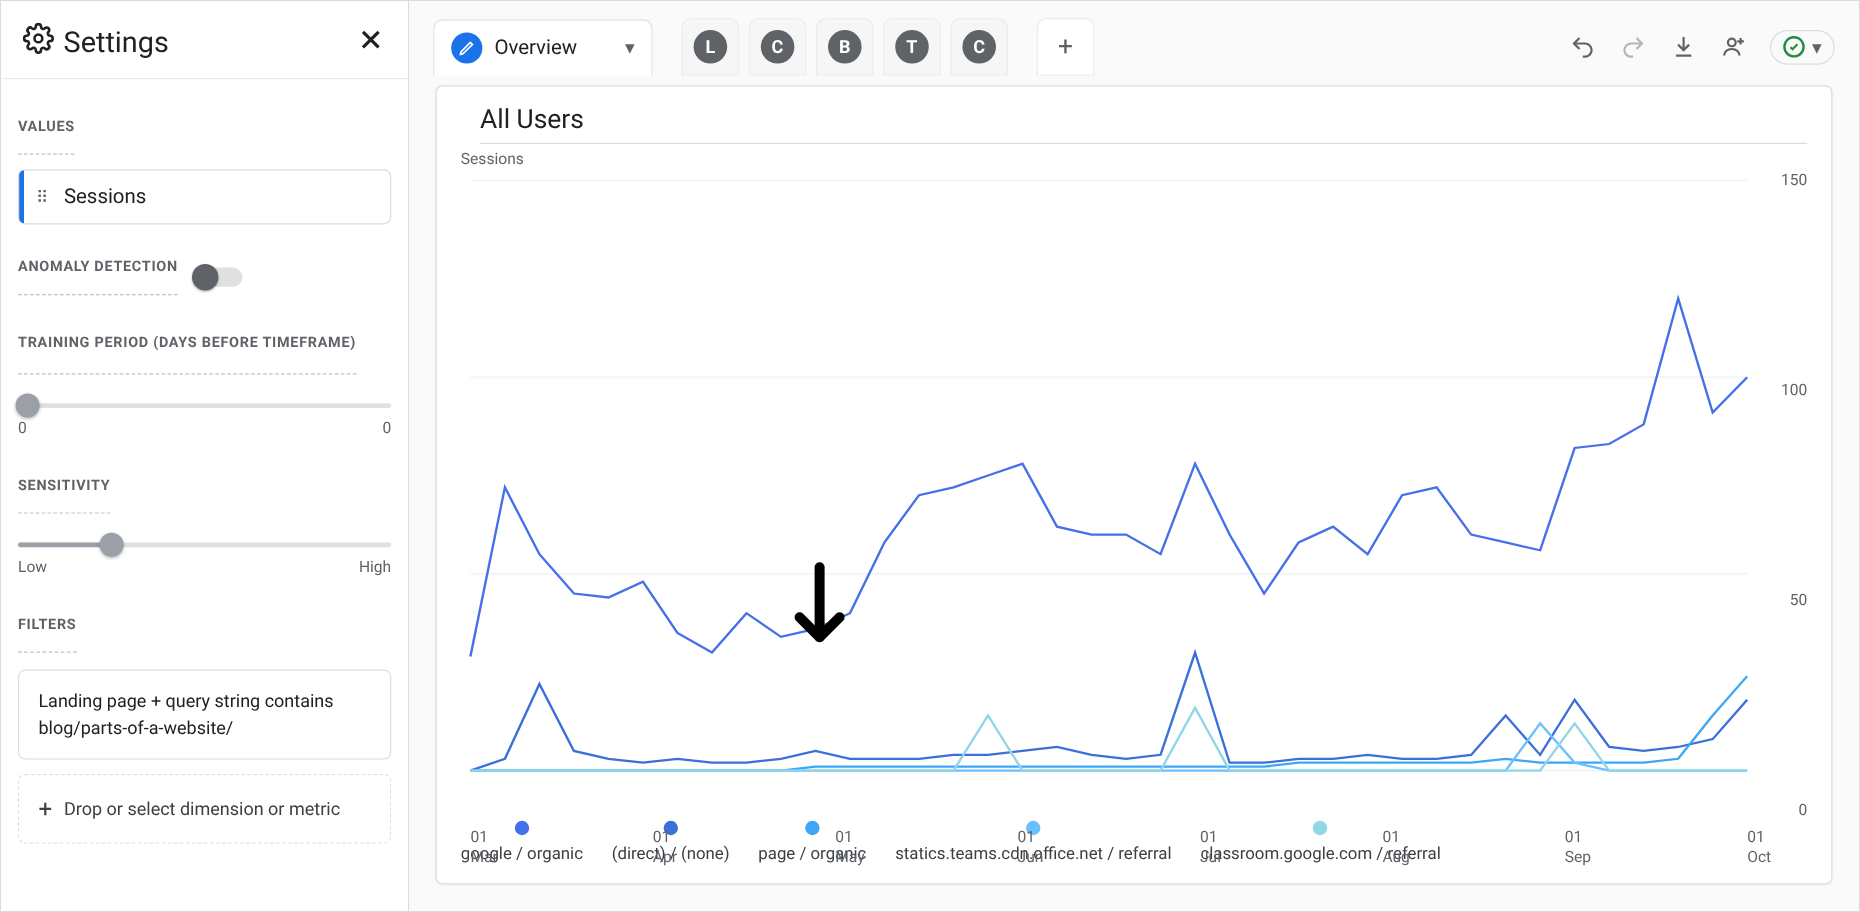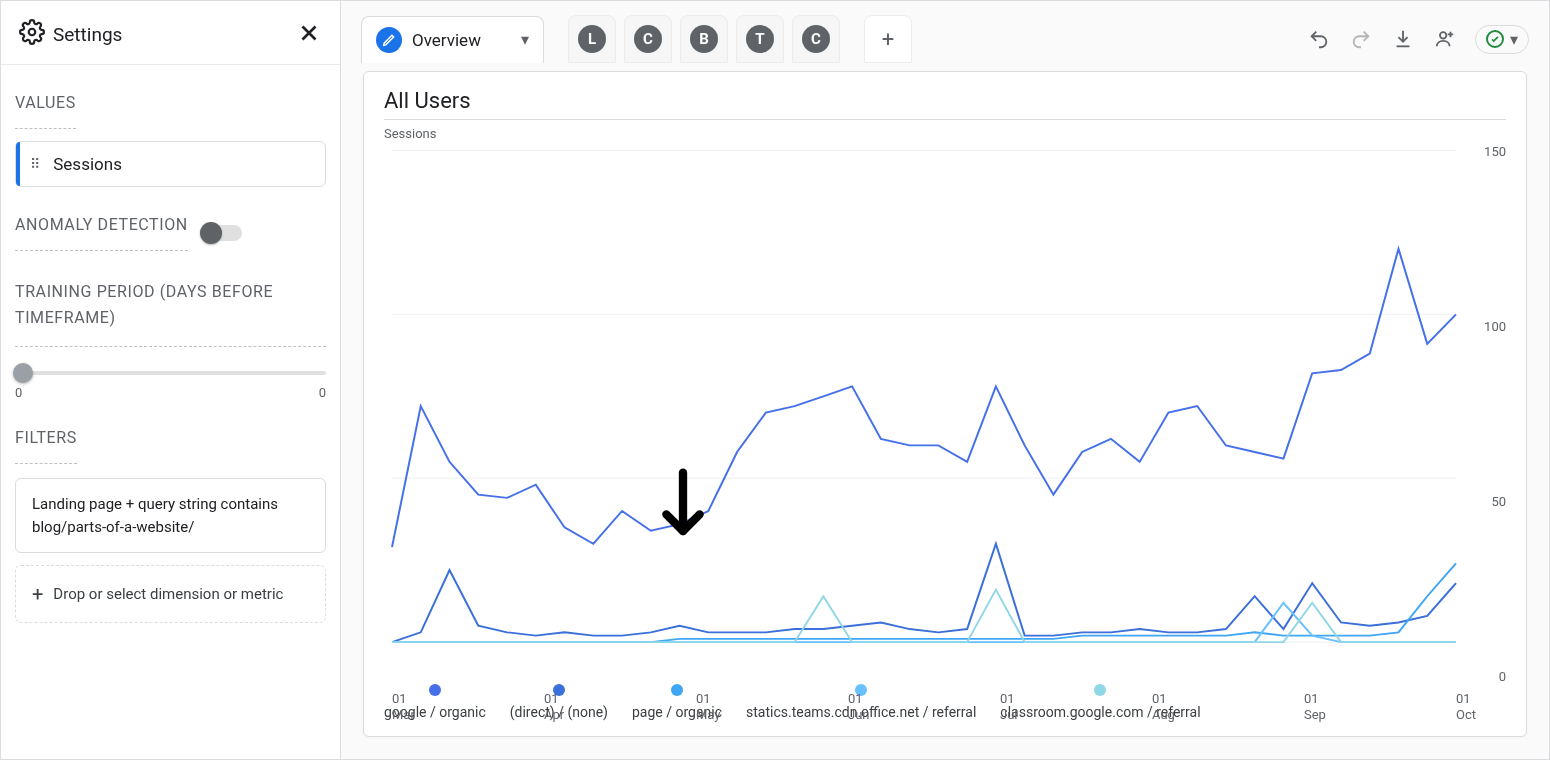--- a/index.html
+++ b/index.html
@@ -2,26 +2,26 @@
 <html><head>
 <meta charset="utf-8">
 <style>
   * { box-sizing: border-box; margin: 0; padding: 0; font-family: Roboto, Arial, sans-serif; }
   body { width: 1550px; height: 760px; overflow: hidden; background: #fff; }
   .app { display: flex; width: 1550px; height: 760px; border: 1px solid #dadce0; }
 
   
   .sidebar { width: 340px; border-right: 1px solid #dadce0; display: flex; flex-direction: column; background: #fff; }
   .sidebar-header { display: flex; align-items: center; padding: 18px 18px 14px 18px; justify-content: space-between; }
-  .sidebar-header .title { display: flex; align-items: center; gap: 8px; font-size: 19px; font-weight: 400; color: #202124; }
+  .sidebar-header .title { display: flex; align-items: center; gap: 8px; font-size: 24px; font-weight: 400; color: #202124; }
   .gear svg, .close svg { width: 26px; height: 26px; }
   .close { cursor: pointer; }
   .sidebar-body { padding: 0 14px 14px 14px; overflow-y: auto; }
   .divider { border-top: 1px solid #e8eaed; margin: 0 -14px 0px -14px; }
-  .section-label { font-size: 16px; letter-spacing: 0.6px; color: #5f6368; font-weight: 400; text-transform: uppercase; border-bottom: 1px dashed #bdc1c6; display: inline-block; padding-bottom: 16px; }
+  .section-label { font-size: 12px; letter-spacing: 0.6px; color: #5f6368; font-weight: 700; text-transform: uppercase; border-bottom: 1px dashed #bdc1c6; display: inline-block; padding-bottom: 16px; }
   .section { padding-top: 28px; }
   .value-chip { margin-top: 12px; border: 1px solid #dadce0; border-radius: 6px; padding: 12px 14px; display: flex; align-items: center; gap: 12px; position: relative; }
   .value-chip::before { content: ""; position: absolute; left: 0; top: 0; bottom: 0; width: 4px; background: #1a73e8; border-top-left-radius: 6px; border-bottom-left-radius: 6px; }
   .drag-handle { color: #5f6368; font-size: 14px; letter-spacing: 1px; }
   .value-label { font-size: 17px; color: #202124; }
 
   .toggle { position: relative; width: 40px; height: 16px; background: #e0e0e0; border-radius: 10px; display: inline-block; vertical-align: middle; margin-left: 14px; }
   .toggle .knob { position: absolute; width: 22px; height: 22px; border-radius: 50%; background: #5f6368; top: -3px; left: -2px; box-shadow: 0 1px 2px rgba(0,0,0,0.3); }
 
   .slider-track { height: 4px; background: #e0e0e0; border-radius: 2px; position: relative; margin-top: 24px; }
@@ -44,21 +44,21 @@
   .letter-pill { width: 28px; height: 28px; border-radius: 50%; background: #5f6368; color: #fff; font-weight: 700; display: flex; align-items: center; justify-content: center; font-size: 15px; }
   .add-tab { width: 48px; height: 48px; border: 1px solid #ececec; border-top-left-radius: 8px; border-top-right-radius: 8px; display:flex; align-items:center; justify-content:center; background:#fff; color:#5f6368; font-size: 22px; }
 
   .toolbar-right { margin-left: auto; display: flex; align-items: center; gap: 18px; color: #5f6368; }
   .toolbar-right .icon-btn { width: 24px; height: 24px; display: flex; align-items: center; justify-content: center; cursor: pointer; }
   .status-pill { border: 1px solid #dadce0; border-radius: 20px; padding: 4px 10px; display: flex; align-items: center; gap: 6px; }
   .status-pill .ok { width: 18px; height: 18px; border-radius: 50%; border: 2px solid #1e8e3e; display:flex; align-items:center; justify-content:center; }
   .status-pill .ok svg { width: 10px; height: 10px; }
 
   .chart-card { margin: 8px 22px 22px 22px; background: #fff; border: 1px solid #dadce0; border-radius: 6px; box-shadow: 0 1px 3px rgba(0,0,0,0.04); padding: 16px 20px 16px 20px; flex: 1; display:flex; flex-direction:column; }
-  .chart-title { font-size: 22px; font-weight: 400; color: #202124; border-bottom: 1px solid #dadce0; padding-bottom: 6px; margin-bottom: 6px; }
+  .chart-title { font-size: 22px; font-weight: 400; color: #202124; border-bottom: 1px solid #dadce0; padding-bottom: 6px; margin-bottom: 6px; margin-left: 16px; }
   .chart-subtitle { font-size: 13px; color: #5f6368; }
   .plot-area { flex: 1; position: relative; }
   .plot-svg { position: absolute; inset: 0; width: 100%; height: 100%; }
   .legend { display: flex; gap: 24px; flex-wrap: wrap; padding-top: 10px; font-size: 14px; color: #3c4043; }
   .legend-item { display: flex; align-items: center; gap: 8px; flex-direction: column; }
   .legend-dot { width: 12px; height: 12px; border-radius: 50%; }
 
   .y-label { position: absolute; right: 0; font-size: 13px; color: #5f6368; transform: translateY(-50%); }
   .x-label { position: absolute; font-size: 13px; color: #5f6368; top: 100%; margin-top: 13px; text-align: left; line-height: 1.2; }
   .arrow-annot { position: absolute; }
@@ -109,20 +109,31 @@
         <div class="slider-track">
           <div class="fill" style="width:0%"></div>
           <div class="knob" style="left:-2px"></div>
         </div>
         <div class="slider-labels">
           <span>0</span>
           <span>0</span>
         </div>
       </div>
 
+      <div class="section">
+        <span class="section-label">SENSITIVITY</span>
+        <div class="slider-track">
+          <div class="fill" style="width:25%"></div>
+          <div class="knob" style="left:calc(25% - 10px)"></div>
+        </div>
+        <div class="slider-labels">
+          <span>Low</span>
+          <span>High</span>
+        </div>
+      </div>
 
       <div class="section">
         <span class="section-label">FILTERS</span>
         <div class="filter-card">Landing page + query string contains blog/parts-of-a-website/</div>
         <div class="drop-card">
           <span style="font-size:20px;">+</span>
           <span>Drop or select dimension or metric</span>
         </div>
       </div>
     </div>

